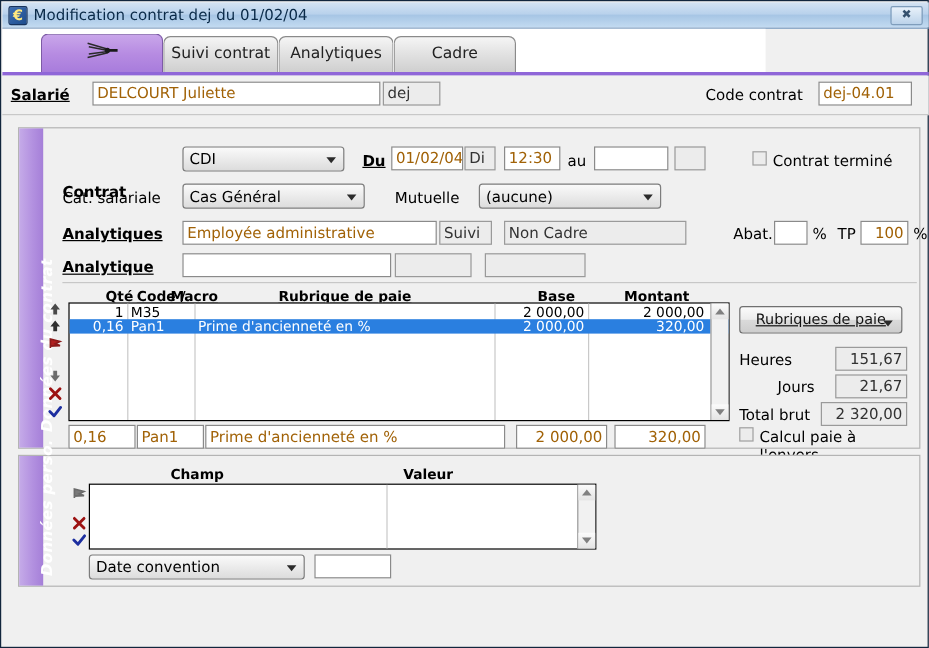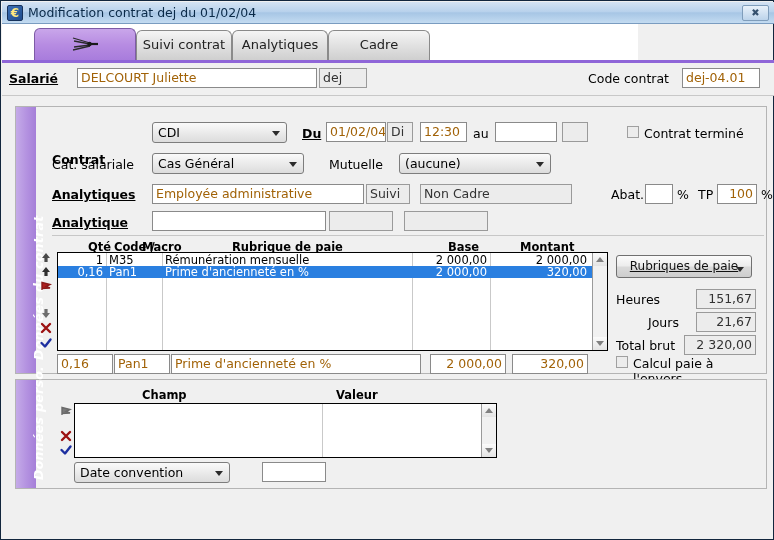--- a/index.html
+++ b/index.html
@@ -295,21 +295,20 @@
 
     <div class="grid" style="left:41px;top:145px;width:551px;height:99px;">
       <div class="gsep" style="left:48px;"></div>
       <div class="gsep" style="left:104px;"></div>
       <div class="gsep" style="left:354px;"></div>
       <div class="gsep" style="left:432px;"></div>
 
       <div class="grow" style="top:1px;">
         <div class="gcell r" style="left:0;width:45px;">1</div>
         <div class="gcell" style="left:51px;width:50px;">M35</div>
-        <div class="gcell" style="left:107px;width:244px;">Rémunération mensuelle</div>
         <div class="gcell r" style="left:356px;width:73px;">2 000,00</div>
         <div class="gcell r" style="left:434px;width:95px;">2 000,00</div>
       </div>
 
       <div class="grow sel" style="top:13px;">
         <div class="gcell r" style="left:0;width:45px;">0,16</div>
         <div class="gcell" style="left:51px;width:50px;">Pan1</div>
         <div class="gcell" style="left:107px;width:244px;">Prime d'ancienneté en %</div>
         <div class="gcell r" style="left:356px;width:73px;">2 000,00</div>
         <div class="gcell r" style="left:434px;width:95px;">320,00</div>
@@ -378,21 +377,21 @@
       <div class="vscroll" style="right:0;top:0;height:53px;">
         <div class="btn up">
             <i class="tri up"></i>
           </div>
         <div class="btn dn">
             <i class="tri dn"></i>
           </div>
       </div>
     </div>
 
-    <div class="combo" style="left:58px;top:82px;width:156px;">
+    <div class="combo" style="left:58px;top:82px;width:180px;">
       <span>Date convention</span>
       <i class="arrow"></i>
     </div>
     <div class="tfield" style="left:246px;top:82px;width:64px;"></div>
   </div>
 
 
 </div>
 
 </body></html>

